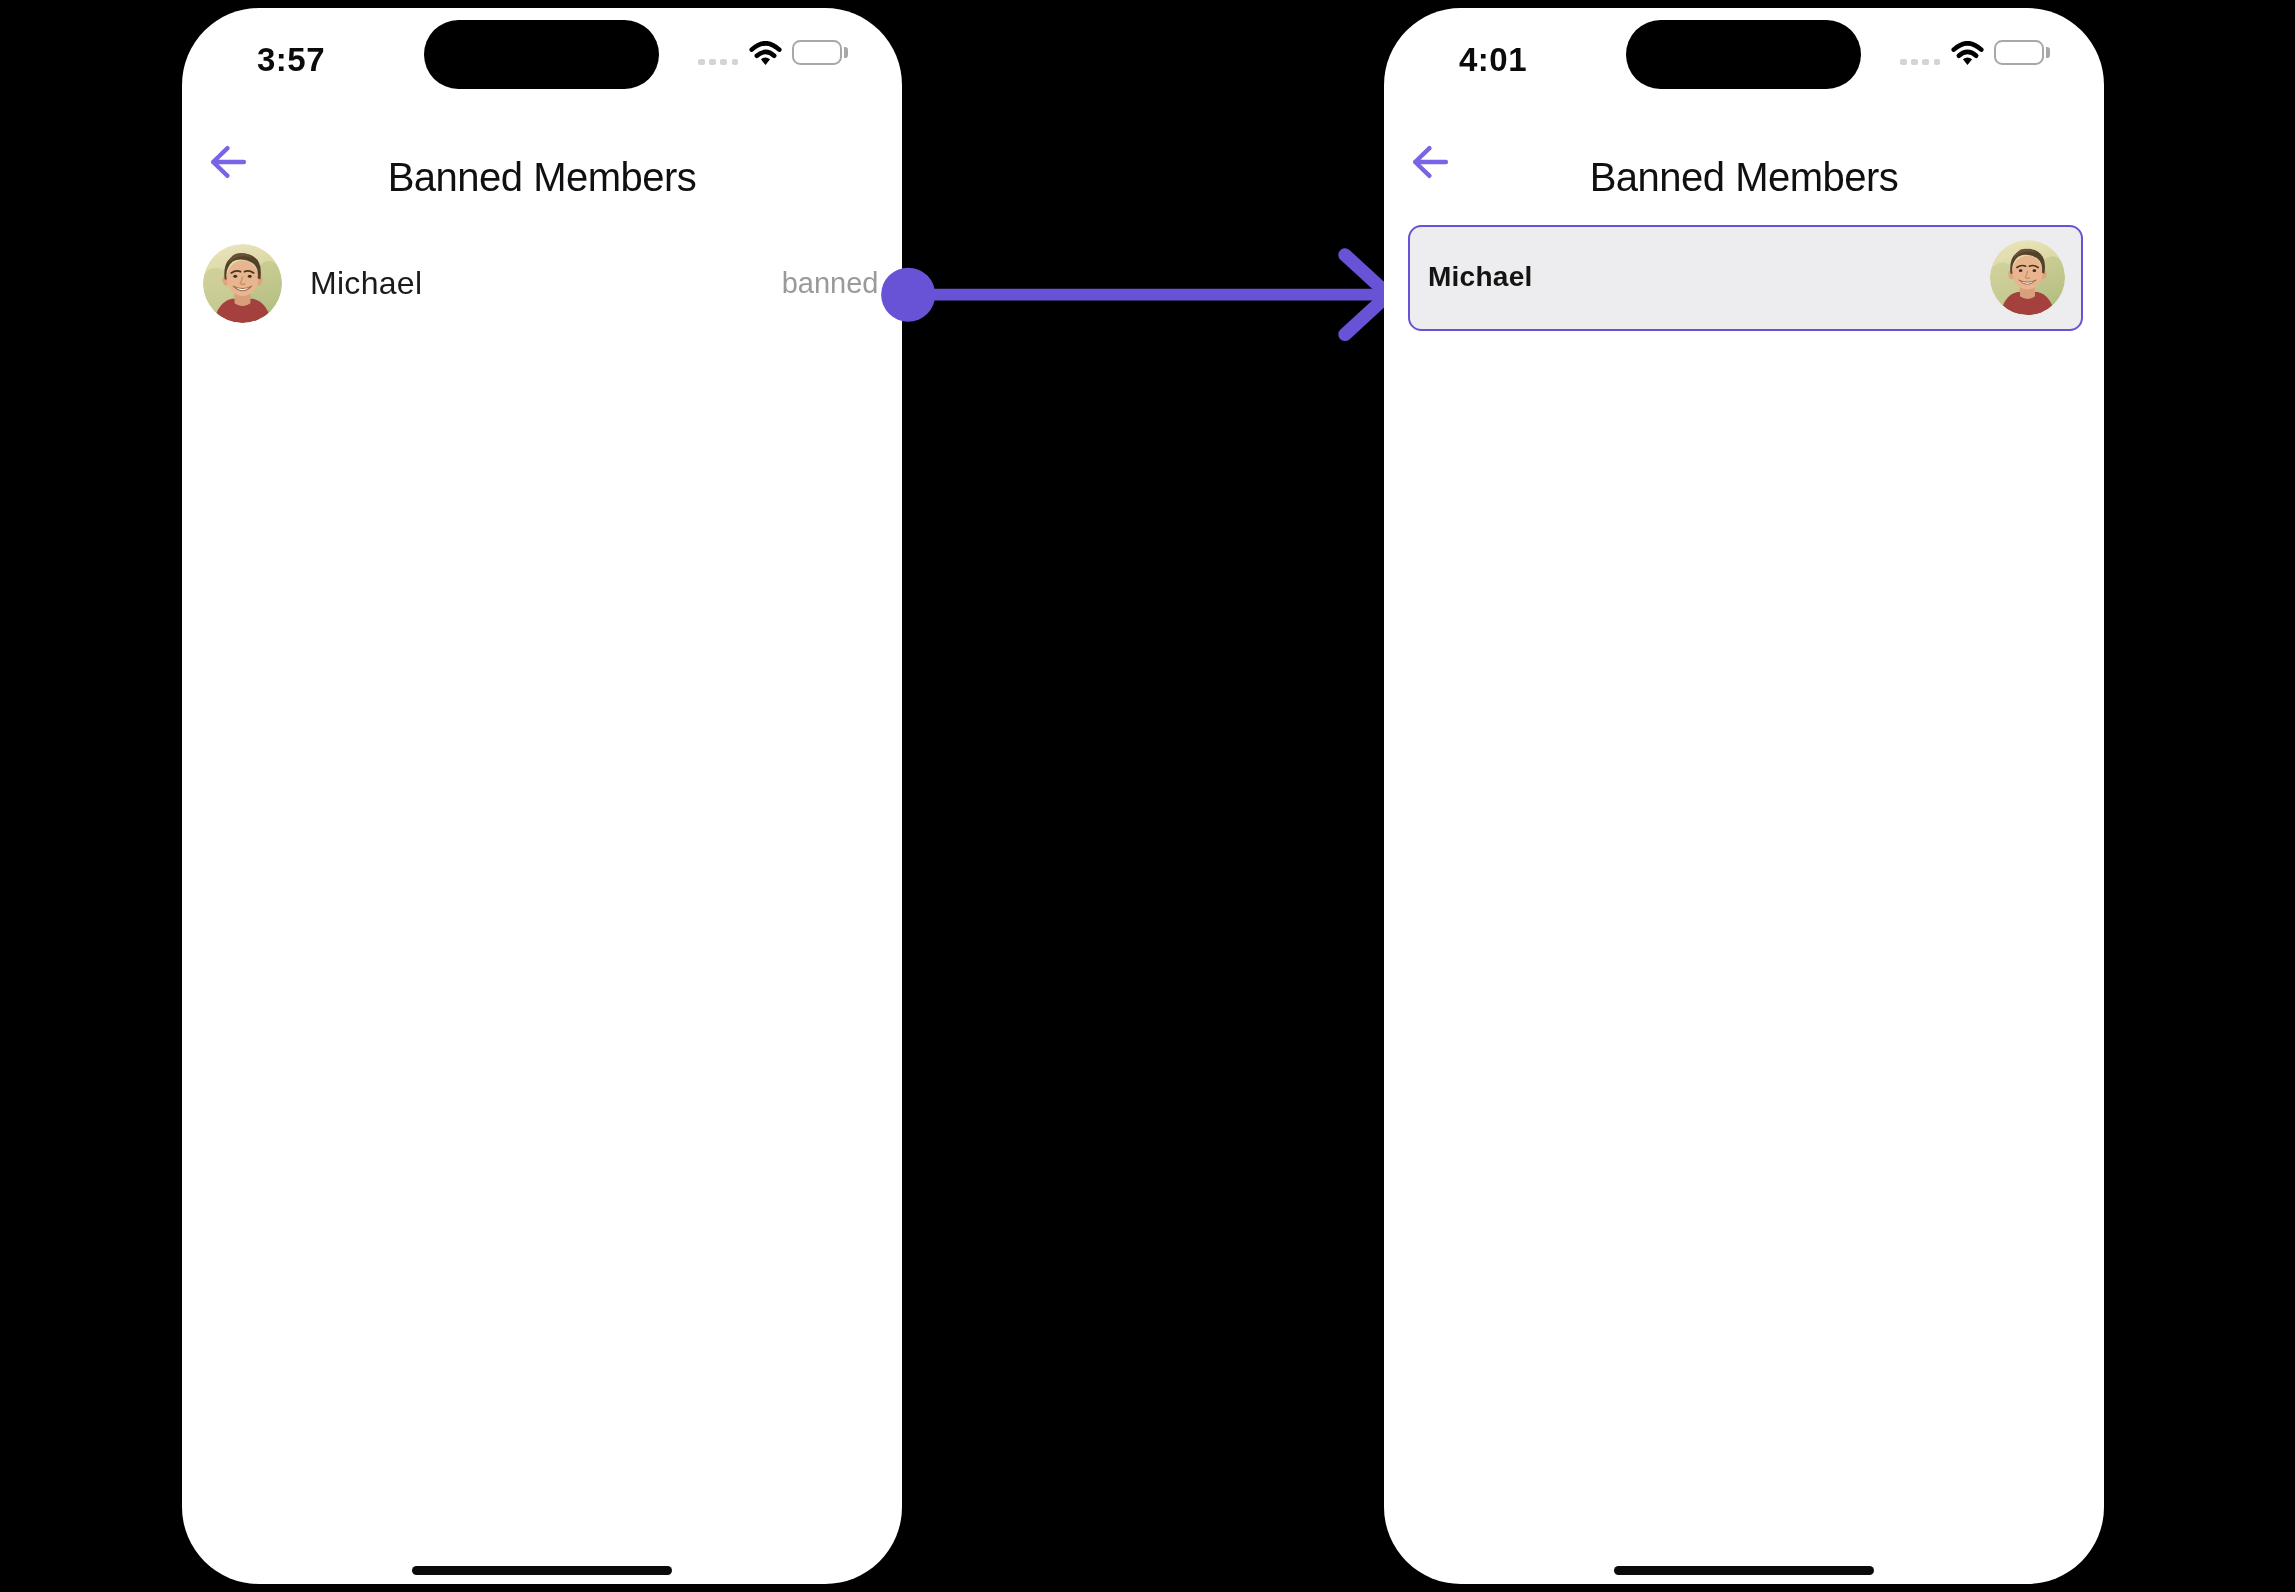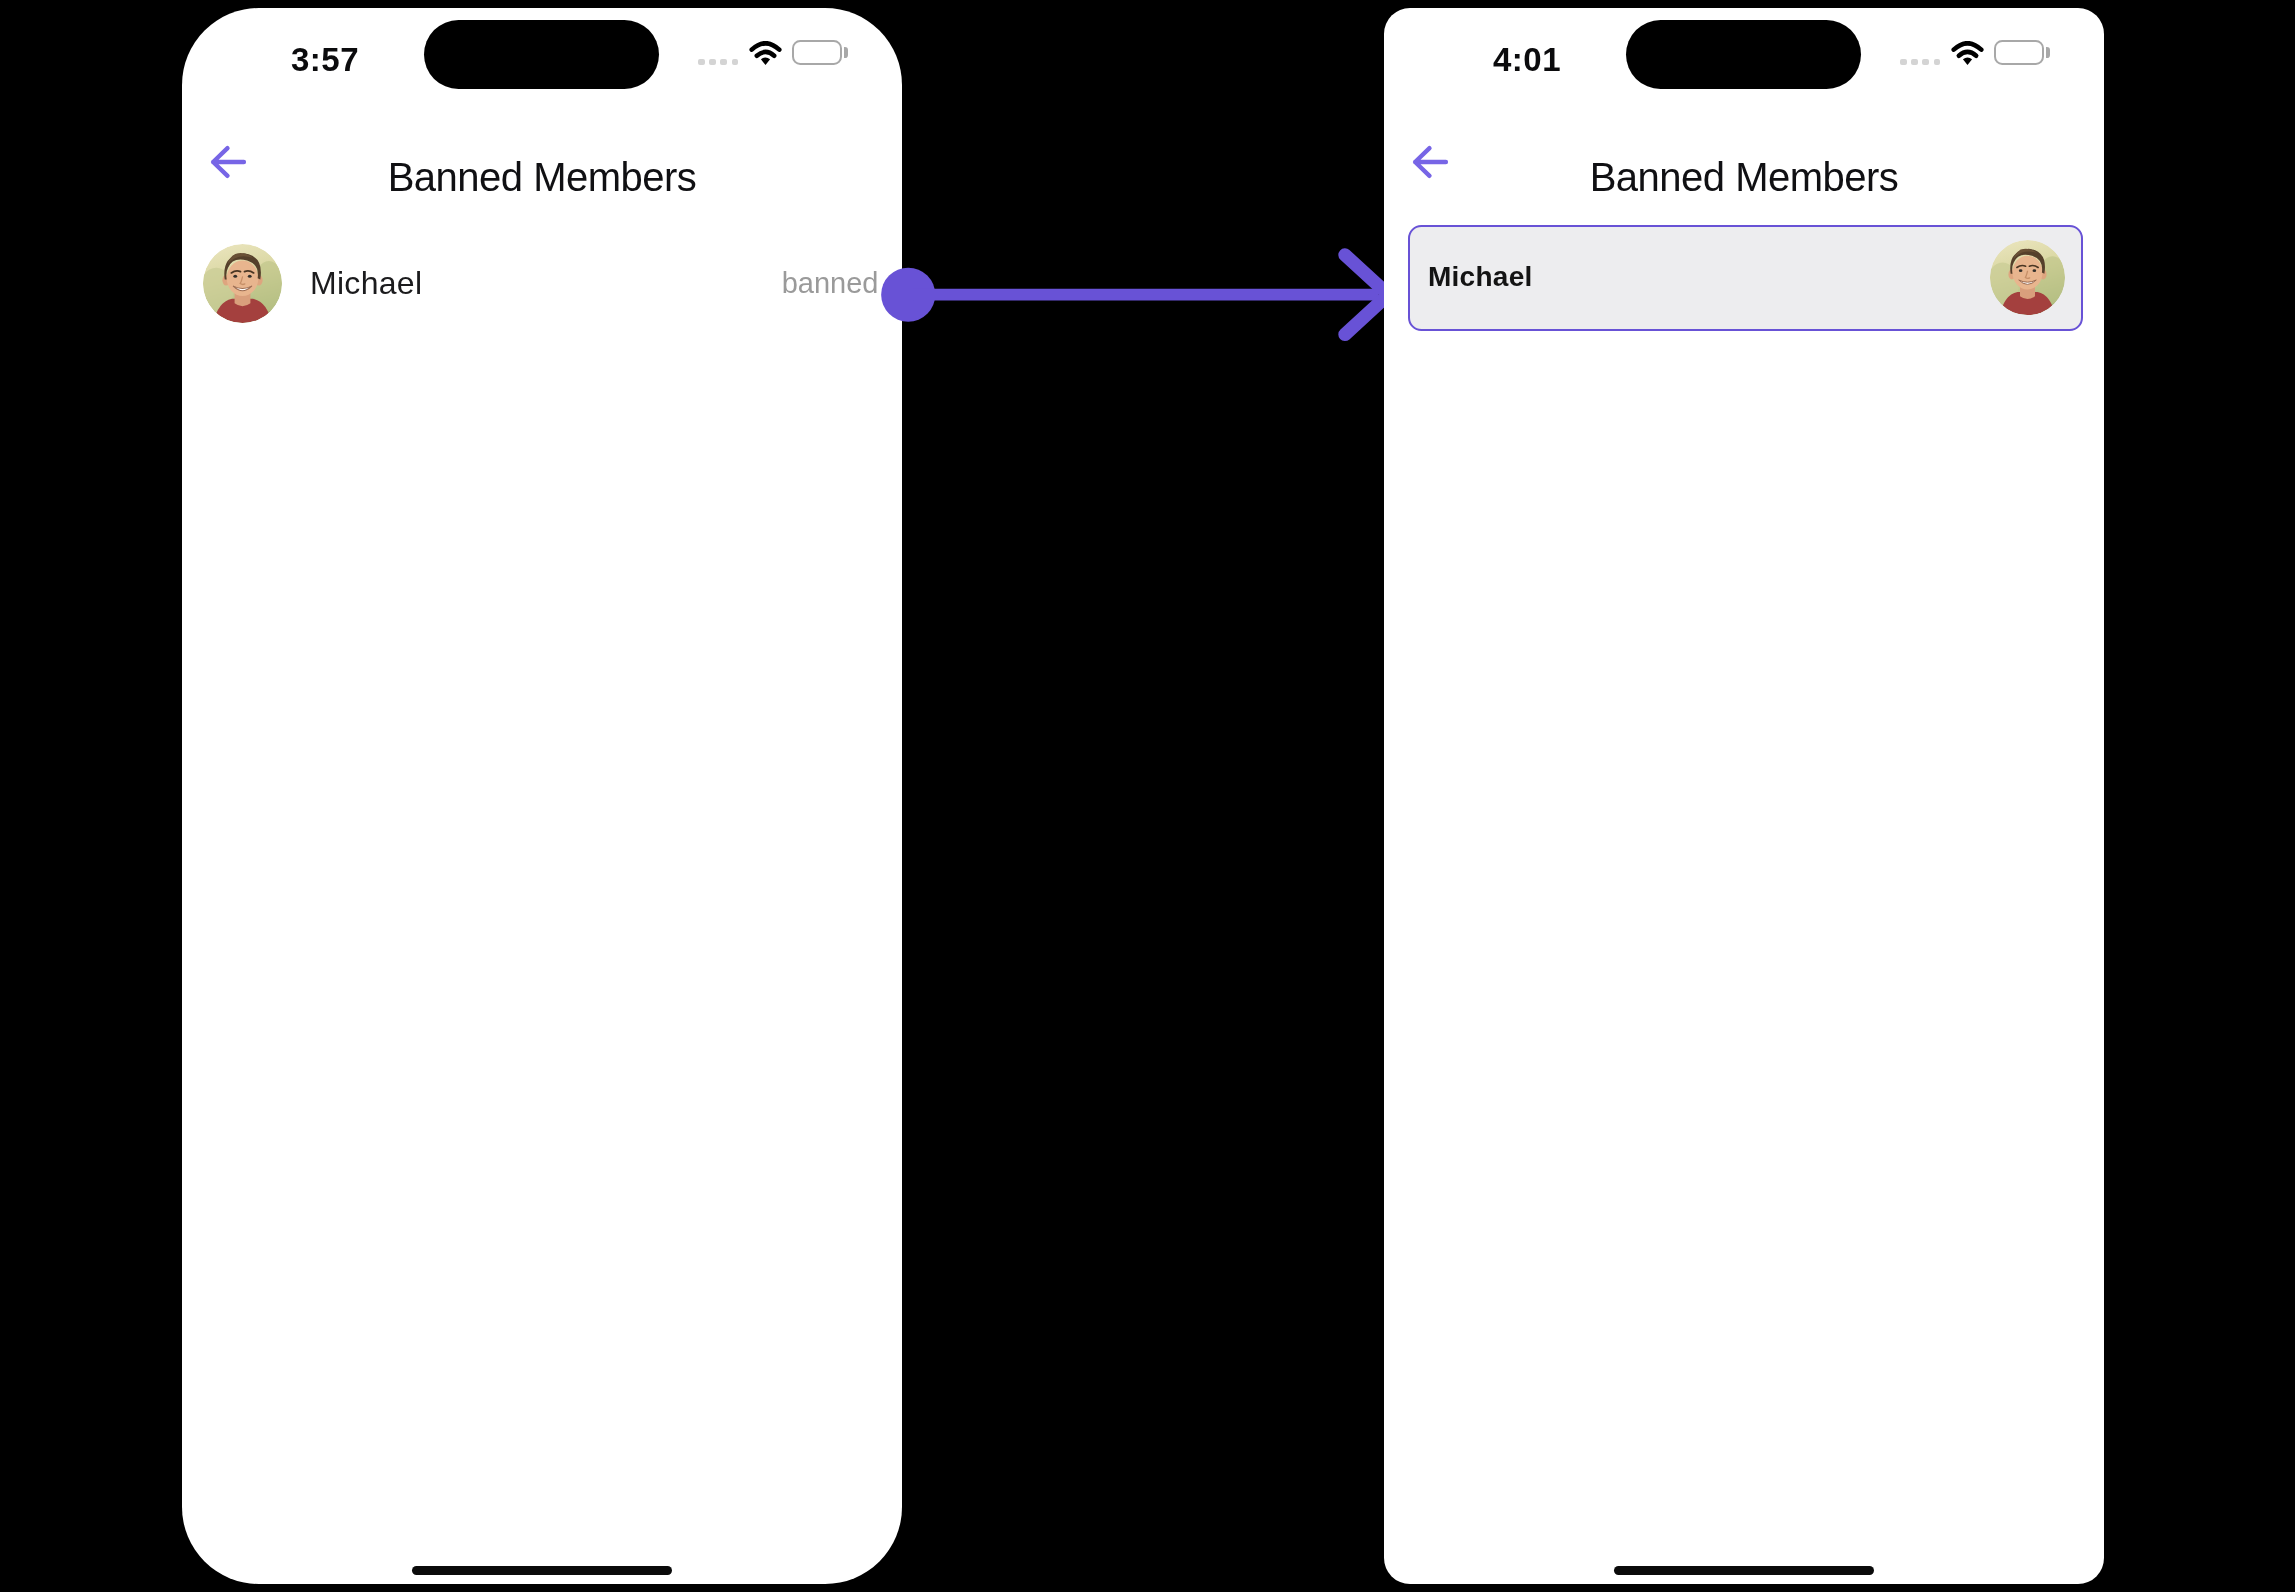--- a/index.html
+++ b/index.html
@@ -12,27 +12,27 @@
   }
   .canvas{position:absolute;inset:0;}
 
   
   .phone{
     position:absolute;top:7.7px;
     width:720px;height:1576px;
     background:#fff;border-radius:77px;
   }
   .phone.left{left:182px;}
-  .phone.right{left:1384px;border-radius:26px;}
+  .phone.right{left:1384px;}
 
   
   .time{
     position:absolute;left:75px;top:31px;width:102px;height:41px;
     font-size:33px;font-weight:600;color:#0b0b0d;
-    text-align:right;line-height:41px;letter-spacing:0.5px;
+    text-align:left;line-height:41px;letter-spacing:0.5px;
   }
   .island{
     position:absolute;left:242px;top:12.8px;width:235px;height:69px;
     background:#000;border-radius:36px;
   }
   .cell-dots{position:absolute;left:516px;top:51px;display:flex;gap:4.6px;}
   .cell-dots i{display:block;width:6.6px;height:6.6px;border-radius:2px;background:#d4d4d4;}
   .wifi{position:absolute;left:567px;top:33px;width:33px;height:25.5px;}
   .battery{position:absolute;left:610px;top:32px;display:flex;align-items:center;}
   .battery .body{

